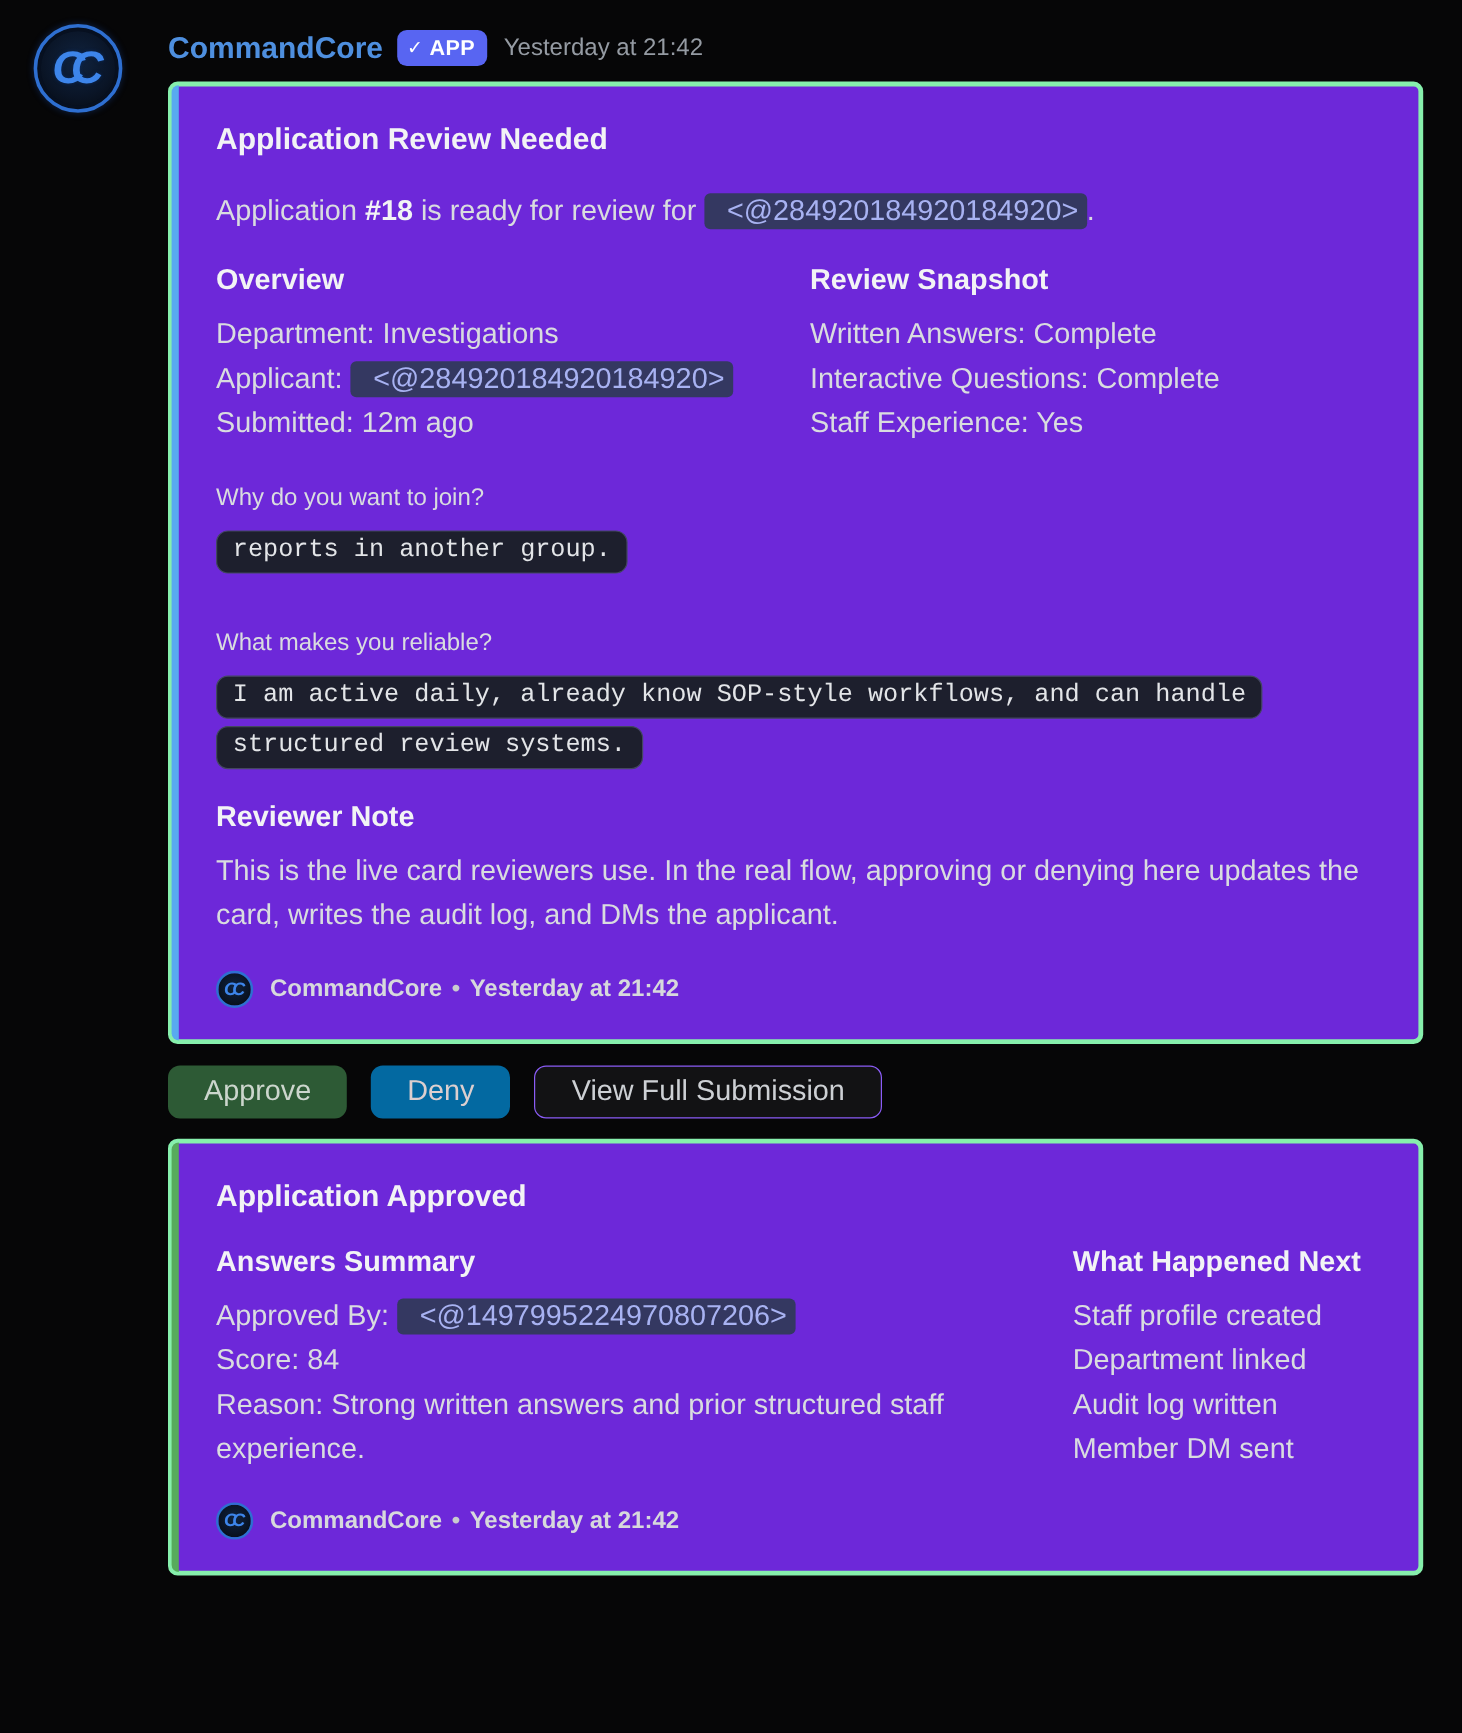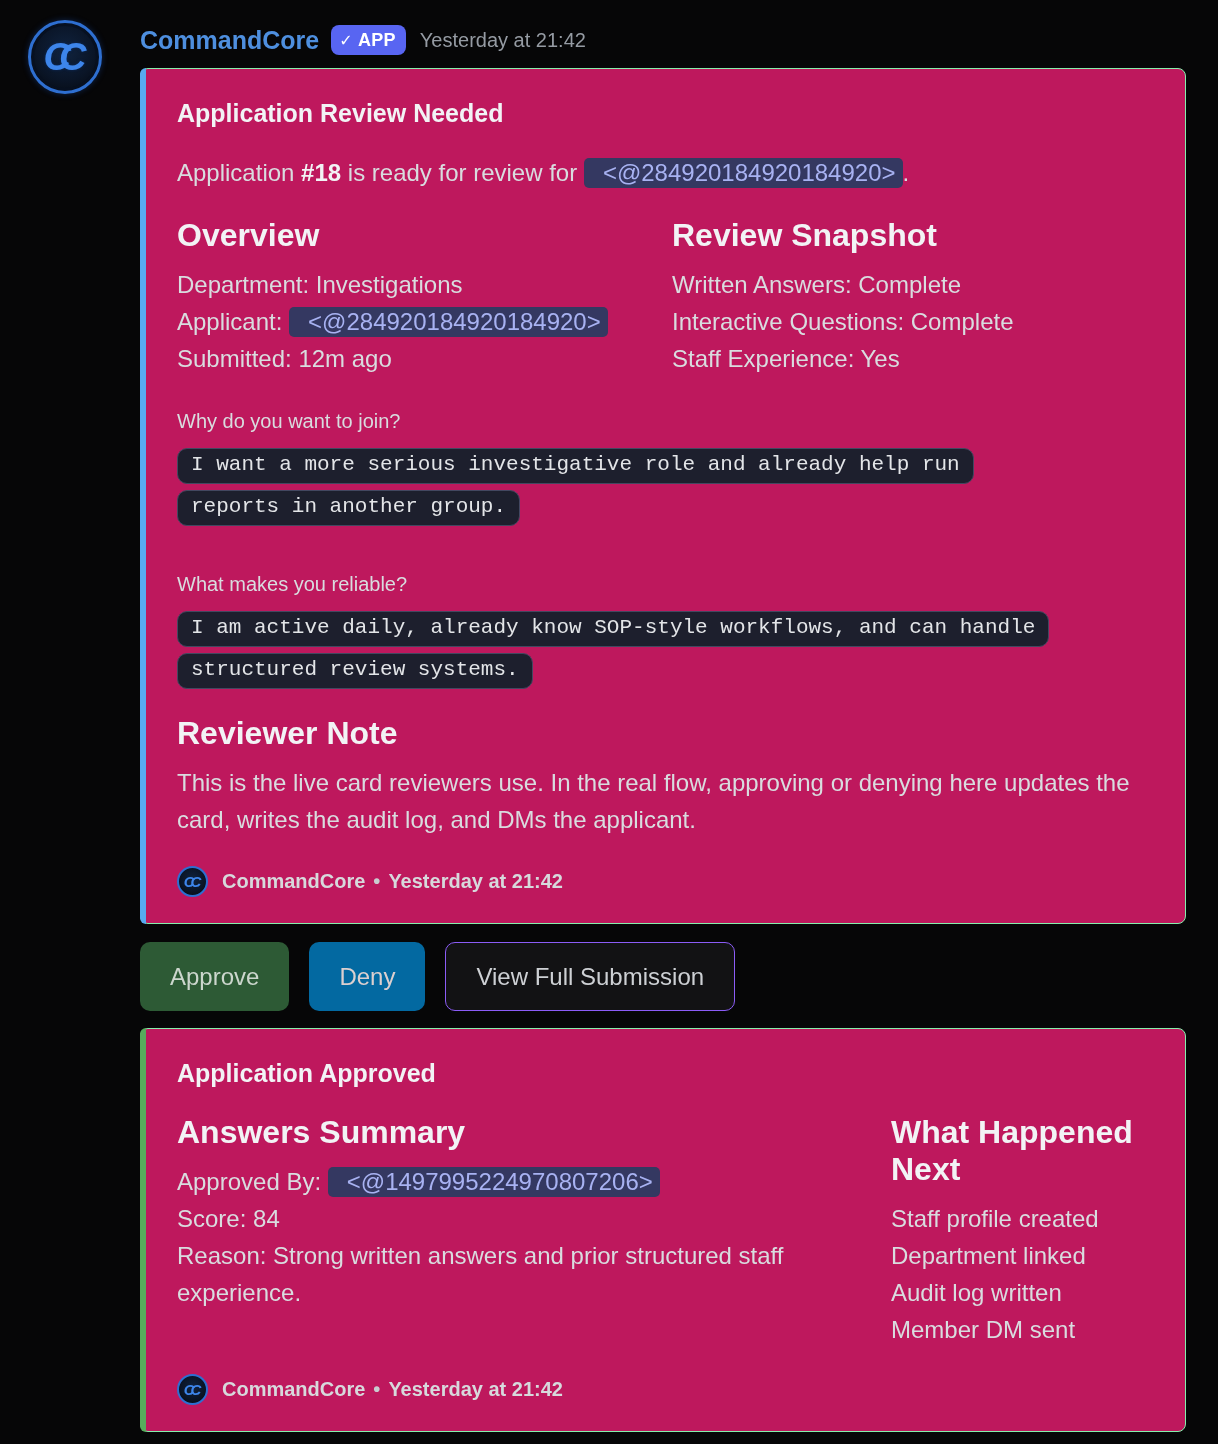--- a/index.html
+++ b/index.html
@@ -30,21 +30,21 @@
     margin-left:12px; background:#5865f2; color:#ffffff;
     border-radius:8px; height:30px; padding:0 10px 0 8px;
     display:inline-flex; align-items:center; gap:5px;
     font-size:18px; font-weight:800; letter-spacing:.3px;
   }
   .app-badge .check { font-size:16px; font-weight:900; }
   .timestamp { margin-left:14px; color:#959ba3; font-size:20px; font-weight:500; }
 
   .embed {
     position:relative; margin-top:8px; max-width:1046px;
-    background:#be185d; border:1px solid #86efac; border-radius:8px;
+    background:#6d28d9; border:4px solid #86efac; border-radius:8px;
     padding:30px 32px 26px 36px;
   }
   .embed::before {
     content:""; position:absolute; left:-1px; top:-1px; bottom:-1px; width:6px;
     border-radius:8px 0 0 8px;
   }
   .embed.blue::before { background:#58aaf0; }
   .embed.green::before { background:#57ab5c; }
 
   .embed-title { color:#f2f3f5; font-size:25px; font-weight:700; margin-bottom:26px; }
@@ -52,21 +52,21 @@
   .bold-white { font-weight:700; color:#f2f3f5; }
 
   .mention {
     background:#343861; color:#a8b2f2; border-radius:5px;
     padding:1px 7px 2px 19px; font-weight:500; cursor:pointer; white-space:nowrap;
   }
 
   .field-grid { display:grid; margin-bottom:26px; }
   .grid-1 { grid-template-columns:495px 1fr; }
   .grid-2 { grid-template-columns:714px 1fr; }
-  .field-name { color:#f2f3f5; font-size:32px; font-weight:700; margin-bottom:12px; }
+  .field-name { color:#f2f3f5; font-size:24px; font-weight:700; margin-bottom:12px; }
   .field-value { font-size:24px; line-height:37px; color:#d9dcdf; }
 
   .question { font-size:20px; line-height:36px; color:#d9dcdf; margin-bottom:9px; }
   .q2 { margin-top:40px; }
   .code-line {
     display:table; background:#1d1f2d; border:1px solid #434760; border-radius:10px;
     padding:3px 13px 5px 13px; margin-bottom:6px;
     font-family:"Liberation Mono","DejaVu Sans Mono",monospace;
     font-size:21px; line-height:26px; color:#e3e5e8; white-space:nowrap;
   }
@@ -81,21 +81,21 @@
   }
   .footer-avatar .cc-glyph {
     font-weight:800; font-style:italic; font-size:15px; letter-spacing:-4px;
     color:#3d85ea; padding-right:4px; line-height:1;
   }
   .footer-text { margin-left:14px; font-size:20px; font-weight:600; color:#d7d9dc; }
   .footer-sep { margin:0 8px; color:#c9cbcf; }
 
   .button-row { display:flex; gap:20px; margin-top:18px; }
   .btn {
-    height:69px; border-radius:10px; border:none; cursor:pointer;
+    height:44px; border-radius:10px; border:none; cursor:pointer;
     font-family:inherit; font-size:24px; font-weight:500; padding:0 30px;
     display:inline-flex; align-items:center; justify-content:center;
   }
   .btn-approve { background:#2d5a35; color:#ccd6cd; }
   .btn-deny { background:#0369a1; color:#dccfcf; }
   .btn-secondary { background:#121214; color:#cdd0d4; border:1px solid #8b5cf6; }
 </style>
 </head>
 <body>
 
@@ -138,21 +138,20 @@
           <div class="field-value">
             <div>Written Answers: Complete</div>
             <div>Interactive Questions: Complete</div>
             <div>Staff Experience: Yes</div>
           </div>
         </div>
       </div>
 
       <div class="full-field">
         <div class="question">Why do you want to join?</div>
-        <div class="code-line">I want a more serious investigative role and already help run</div>
         <div class="code-line">reports in another group.</div>
         <div class="question q2">What makes you reliable?</div>
         <div class="code-line">I am active daily, already know SOP-style workflows, and can handle</div>
         <div class="code-line">structured review systems.</div>
       </div>
 
       <div>
         <div class="field-name">Reviewer Note</div>
         <div class="field-value">This is the live card reviewers use. In the real flow, approving or denying here updates the card, writes the audit log, and DMs the applicant.</div>
       </div>

